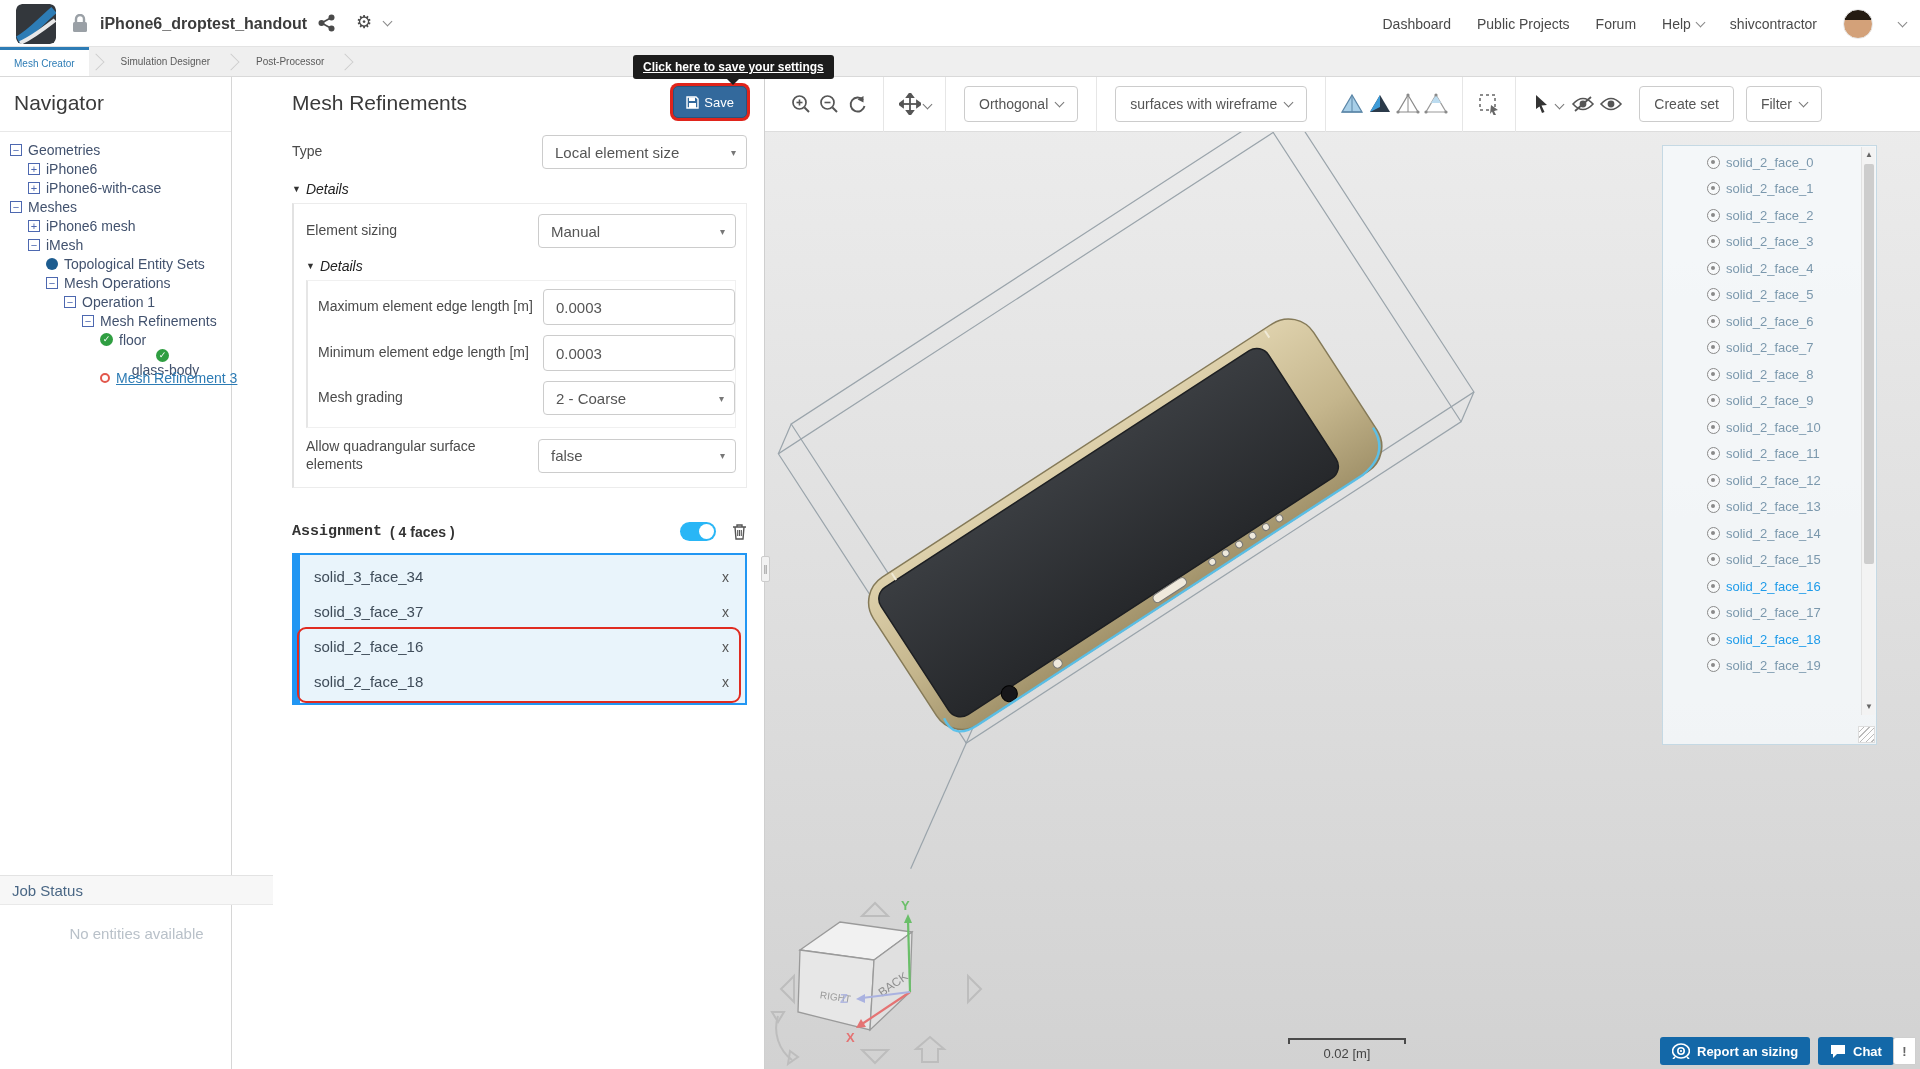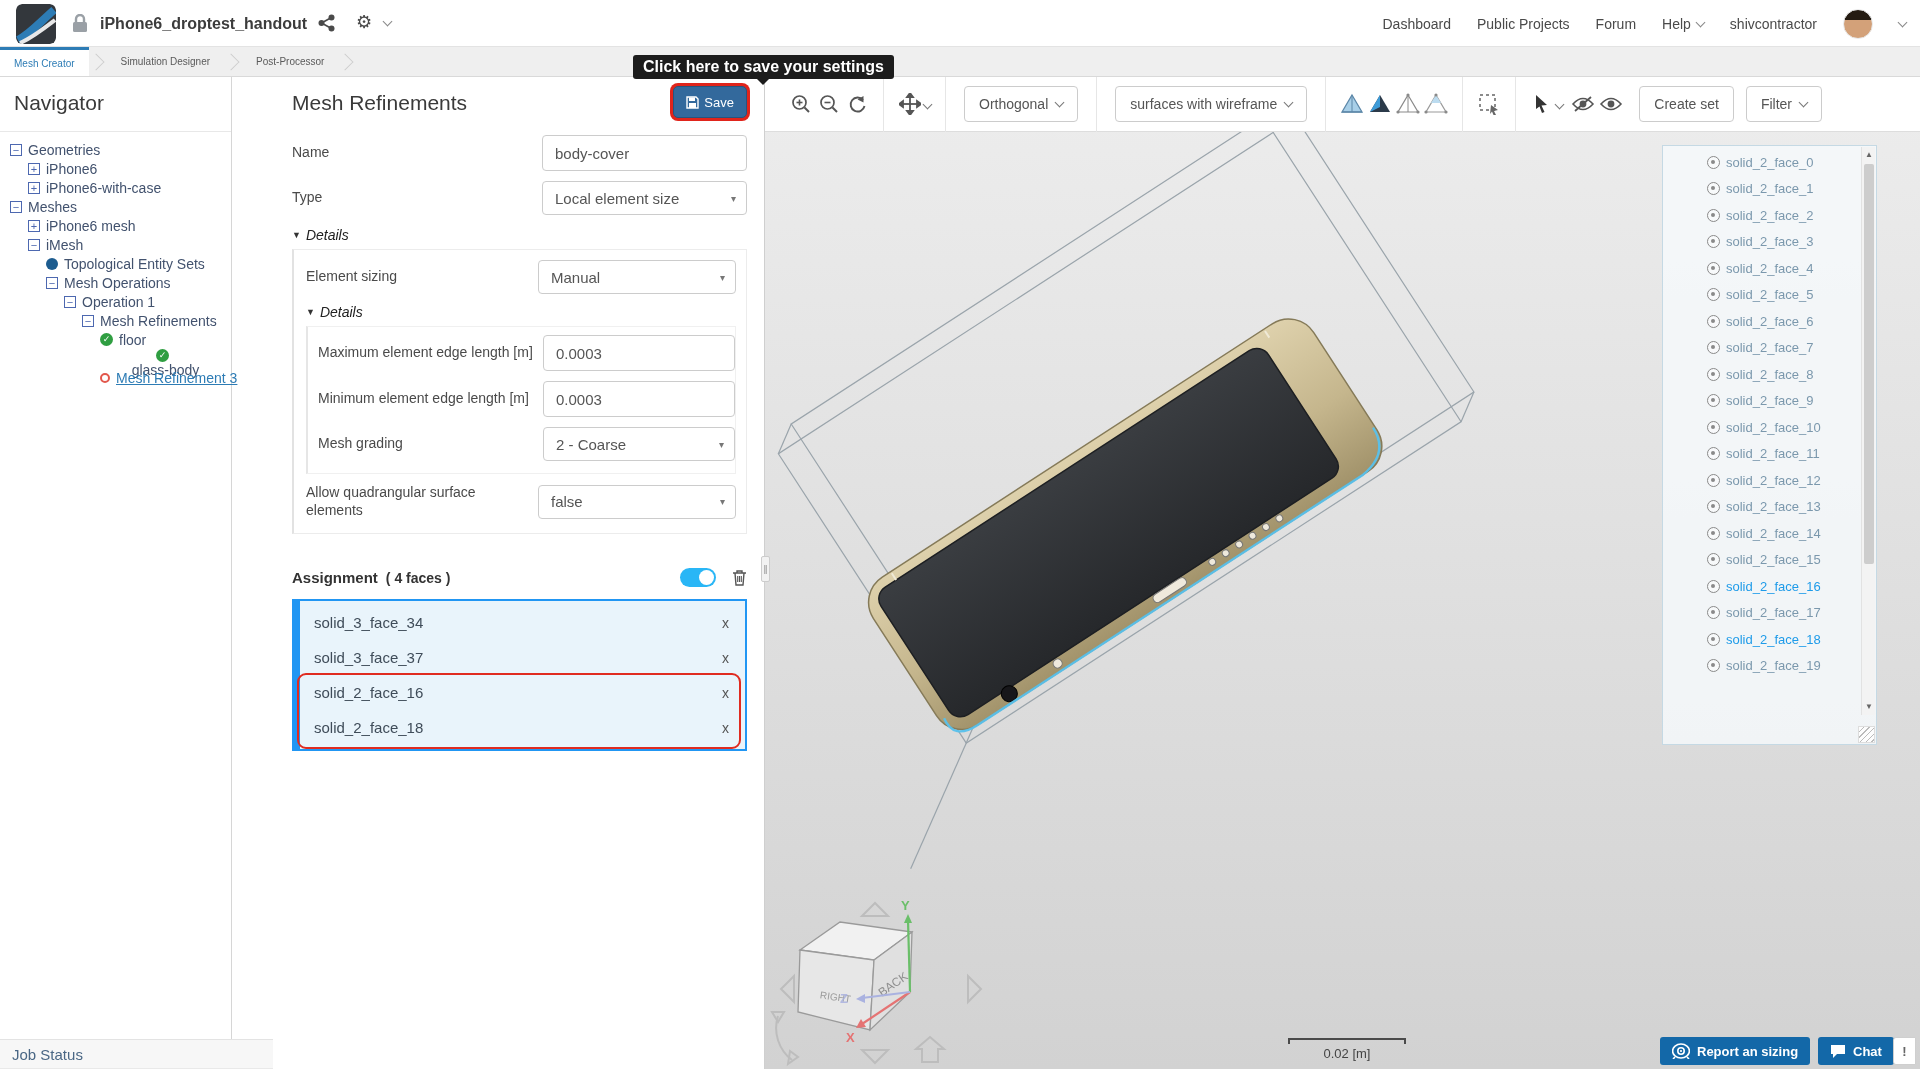--- a/index.html
+++ b/index.html
@@ -41,40 +41,40 @@
   .trow.selected .tlabel { color:#2d7cb5; text-decoration:underline; }
   .job-status { position:absolute; left:0; bottom:0; width:273px; }
   .job-head { height:30px; line-height:30px; background:#f7f7f7; border-top:1px solid #e3e3e3; border-bottom:1px solid #e9e9e9; color:#4a6785; font-size:15px; padding-left:12px; }
   .job-empty { height:164px; text-align:center; padding-top:20px; color:#b9c1c9; font-size:15px; }
 
   
   .panel { position:absolute; left:274px; top:77px; width:491px; bottom:0; background:#fff; border-right:1px solid #cfcfcf; padding:0 17px 0 18px; }
   .panel-head { position:relative; height:58px; }
   .panel-title { position:absolute; left:0; top:14px; font-size:21px; color:#3a3a3a; }
   .save-btn { position:absolute; right:0; top:9px; height:32px; padding:0 12px; background:#33699c; border:1px solid #27547e; border-radius:5px; color:#fff; font-size:13px; display:flex; align-items:center; gap:5px; cursor:pointer; box-shadow:0 0 0 3px #e0241b; }
-  .tooltip { position:absolute; left:633px; top:55px; height:24px; line-height:24px; background:#1c1c1c; color:#fff; font-size:16px; font-weight:bold; padding:0 10px; border-radius:3px; z-index:50; white-space:nowrap; }
+  .tooltip { position:absolute; left:633px; top:55px; height:24px; line-height:24px; background:#1c1c1c; color:#fff; font-size:12px; font-weight:bold; padding:0 10px; border-radius:3px; z-index:50; white-space:nowrap;text-decoration:underline; }
   .tooltip::after { content:""; position:absolute; left:50%; bottom:-6px; margin-left:-6px; border:6px solid transparent; border-top-color:#1c1c1c; border-bottom:none; }
 
   .frow { display:flex; align-items:center; margin-bottom:10px; }
   .frow label { flex:1; font-size:14px; color:#4a4a4a; padding-right:8px; line-height:1.25; }
   .ctrl { width:205px; flex:none; }
   input.txt { width:100%; height:36px; border:1px solid #ccc; border-radius:4px; padding:0 12px; font-size:15px; color:#555; }
   .select { height:34px; border:1px solid #ccc; border-radius:4px; background:#fff; display:flex; align-items:center; padding:0 10px 0 12px; font-size:15px; color:#555; cursor:pointer; }
   .select .sv { flex:1; white-space:nowrap; overflow:hidden; }
   .select .caret { font-size:10px; color:#777; }
   .dhead { display:flex; align-items:center; gap:5px; font-size:14px; font-style:italic; color:#222; margin:12px 0 6px 0; }
   .dhead .tri { font-style:normal; font-size:9px; color:#333; }
   .dblock { border:1px solid #ececec; border-left:2px solid #e2e2e2; padding:10px 10px 4px 12px; }
   .dblock .ctrl { width:198px; }
   .dblock2 { border:1px solid #f0f0f0; border-left:2px solid #e6e6e6; padding:8px 0 2px 10px; margin-bottom:8px; }
   .dblock2 .ctrl { width:192px; }
 
   .assign { margin-top:34px; }
   .assign-head { display:flex; align-items:center; }
-  .assign-label { font-size:15px; font-weight:bold; color:#333; }
+  .assign-label { font-size:15px; font-weight:bold; color:#333;font-family:Liberation Mono, monospace; }
   .assign-count { font-size:14px; font-weight:bold; color:#333; margin-left:8px; }
   .toggle { margin-left:auto; width:36px; height:19px; border-radius:10px; background:#29b6f6; position:relative; cursor:pointer; }
   .toggle::after { content:""; position:absolute; right:2px; top:2px; width:15px; height:15px; border-radius:50%; background:#fff; }
   .trash { margin-left:16px; cursor:pointer; }
   .assign-list { margin-top:12px; position:relative; border:2px solid #2196f3; border-left:8px solid #2196f3; background:#e9f4fb; padding:4px 0; }
   .arow { height:35px; display:flex; align-items:center; padding:0 16px 0 14px; font-size:15px; color:#3f4c59; }
   .arow .rm { margin-left:auto; color:#555; font-size:14px; cursor:pointer; }
   .red-ring { position:absolute; left:5px; right:6px; top:72px; height:76px; border:2px solid #e02b20; border-radius:9px; pointer-events:none; }
   .splitter { position:absolute; left:761px; top:556px; width:9px; height:26px; background:#f2f2f2; border:1px solid #ccc; border-radius:2px; z-index:20; font-size:9px; color:#888; text-align:center; line-height:24px; cursor:col-resize; }
 
@@ -238,40 +238,37 @@
           <span class="tlabel">glass-body</span>
         </div>
 
         <div class="trow selected" style="margin-left: 90px;">
           <span class="ti ic-ring"></span>
           <span class="tlabel">Mesh Refinement 3</span>
         </div>
       </div>
     <div class="job-status">
       <div class="job-head">Job Status</div>
+      <div class="job-empty">No entities available</div>
     </div>
   </div>
 
   <div class="panel">
     <div class="panel-head">
       <div class="panel-title">Mesh Refinements</div>
       <div class="save-btn">
         <svg width="13" height="13" viewBox="0 0 13 13">
           <path d="M1 1 h9 l2 2 v9 h-11 z" fill="none" stroke="#fff" stroke-width="1.4"></path>
           <rect x="3" y="1.5" width="6" height="3.5" fill="#fff"></rect>
           <rect x="3" y="7" width="7" height="5" fill="#fff"></rect>
         </svg>
         <span>Save</span>
       </div>
     </div>
 
-    <div class="frow">
-      <label>Name</label>
-      <span class="ctrl"><input class="txt" value="body-cover" style=""></span>
-    </div>
     <div class="frow">
       <label>Type</label>
       <span class="ctrl">
         <span class="select">
           <span class="sv">Local element size</span>
           <span class="caret">▾</span>
         </span>
       </span>
     </div>
 

